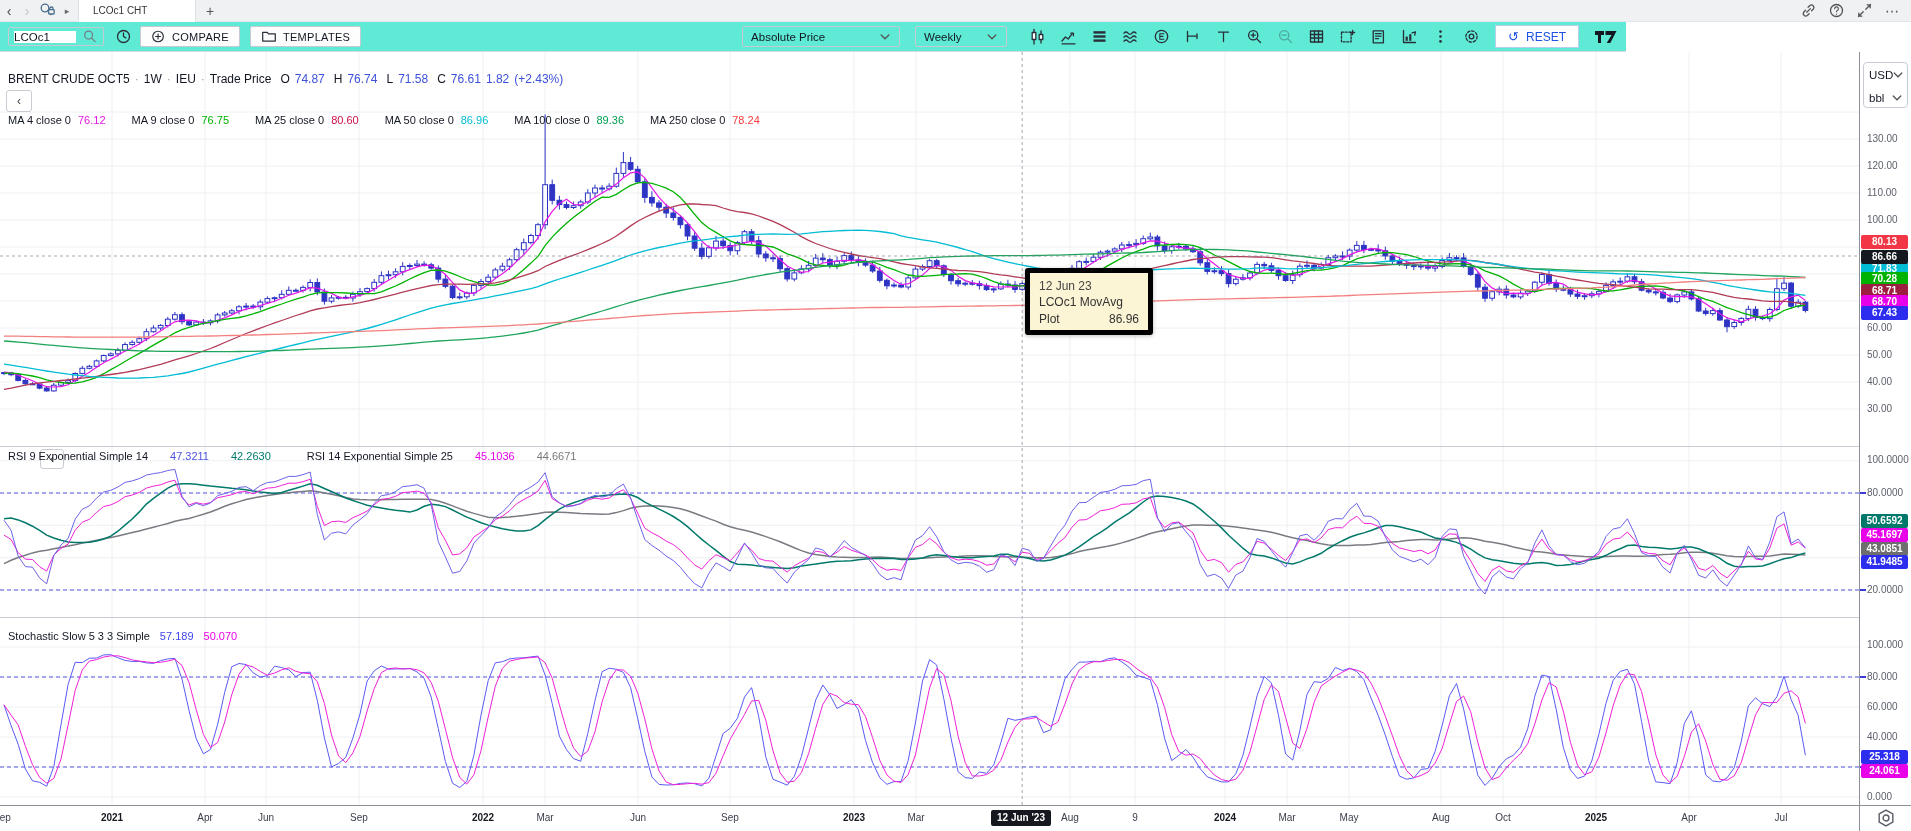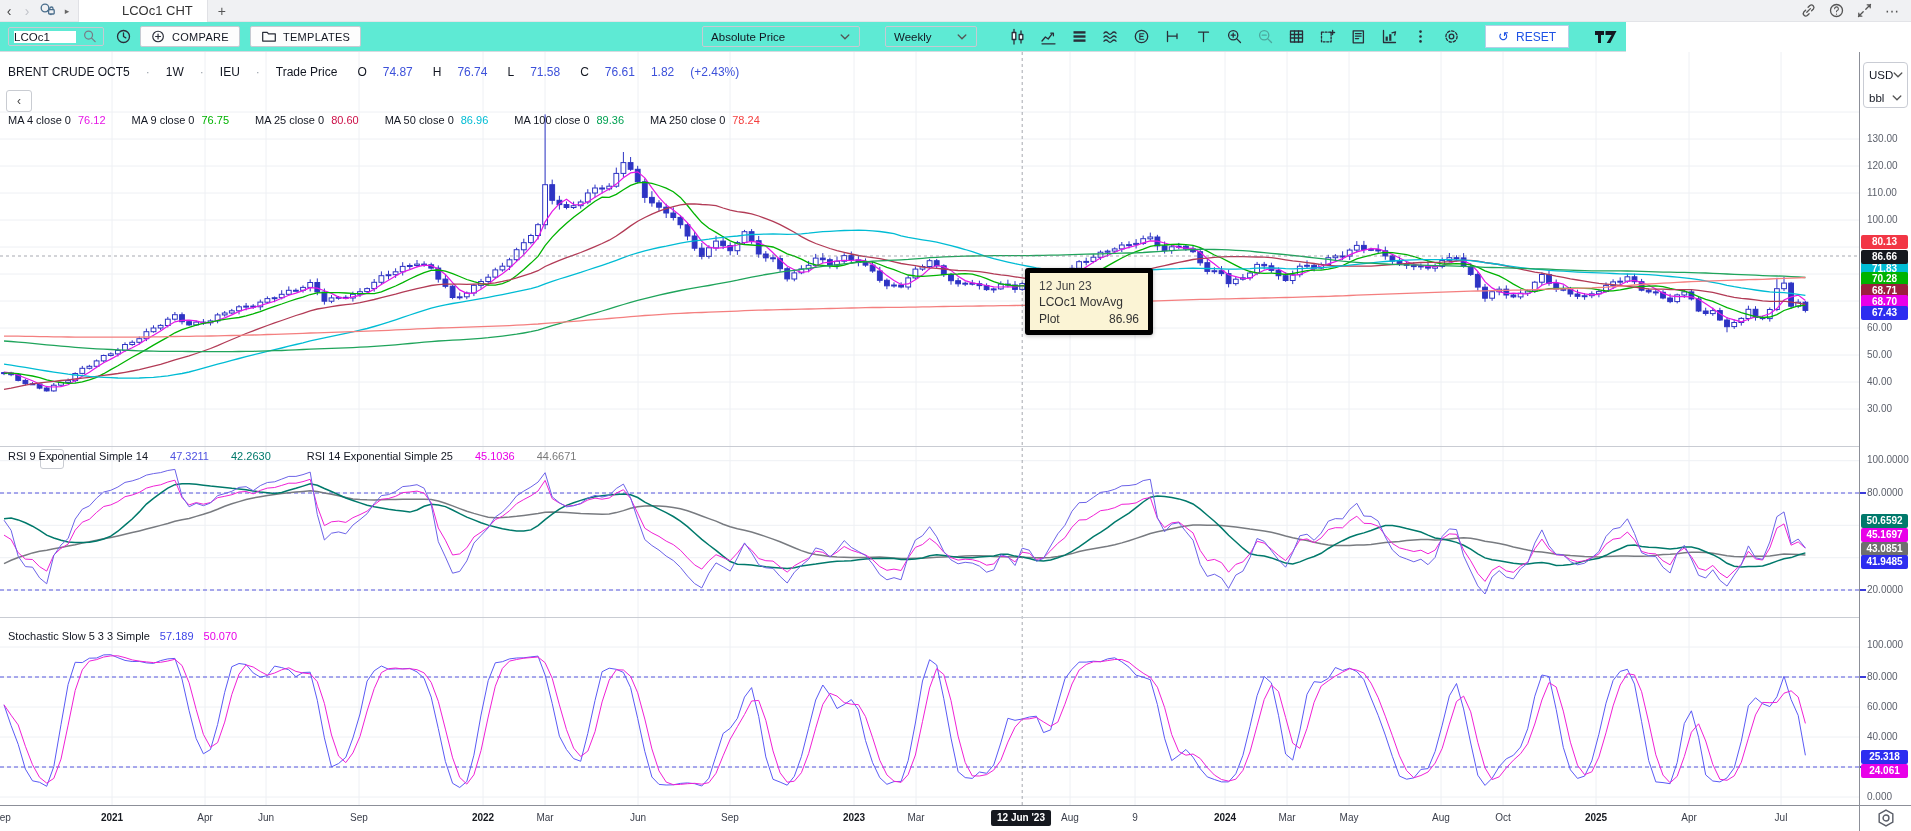--- a/index.html
+++ b/index.html
@@ -8,56 +8,56 @@
   #app { position:relative; width:1911px; height:831px; }
 
   
   #tabbar { position:absolute; left:0; top:0; width:1911px; height:22px;
     background:#f0f1f3; border-bottom:1px solid #e3e4e8; display:flex; align-items:center; }
   .nav-chev { width:18px; text-align:center; font-size:14px; color:#444; cursor:pointer; }
   .nav-chev.dim { color:#c0c3c9; }
   .tb-icon { display:flex; align-items:center; justify-content:center; width:22px; height:20px; cursor:pointer; }
   #tab { height:22px; background:#fff; border-left:1px solid #e0e1e5; border-right:1px solid #e0e1e5;
     display:flex; align-items:center; padding:0 14px; min-width:118px; margin-left:2px; }
-  #tab-title { font-size:13px; color:#333;margin-left:29px; }
+  #tab-title { font-size:10px; color:#333; }
   #new-tab { font-size:14px; color:#555; padding:0 10px; cursor:pointer; }
   #tabbar-right { margin-left:auto; display:flex; align-items:center; gap:6px; padding-right:8px; }
 
   
   #toolbar { position:absolute; left:0; top:22px; width:1626px; height:30px; background:#5eead4;
     border-bottom:1px solid #d7dae0; display:flex; align-items:center; padding:0 8px; }
   #symbol-box { display:flex; align-items:center; justify-content:space-between; width:96px; height:19px;
     border:1px solid #c6cad2; border-radius:2px; padding:0 5px; }
   #symbol-input { border:none; outline:none; width:62px; font-size:11.5px; color:#131722;
     font-family:"Liberation Sans",sans-serif; }
   .tool-btn { display:flex; align-items:center; gap:6px; height:21px; border:1px solid #c6cad2;
     border-radius:2px; background:#fdfdfd; padding:0 10px; font-size:11px; color:#131722;
     letter-spacing:.3px; cursor:pointer; }
   #clock-btn { margin:0 6px 0 8px; }
-  #toolbar-right { margin-left:auto; display:flex; align-items:center; gap:15px;padding-left:9px; }
+  #toolbar-right { margin-left:auto; display:flex; align-items:center; gap:5px;padding-left:9px; }
   .dropdown { display:flex; align-items:center; justify-content:space-between; height:21px;
     border:1px solid #c6cad2; border-radius:2px; padding:0 8px; font-size:11.5px; color:#131722; cursor:pointer; }
   #price-mode-dd { width:158px; }
   #interval-dd { width:92px; margin-left:10px; margin-right:14px; }
   .icon-btn { display:flex; align-items:center; justify-content:center; width:22px; height:22px; cursor:pointer; }
   .icon-btn.disabled { opacity:.35; }
   #reset-btn { display:flex; align-items:center; gap:7px; height:23px; border:1px solid #b7cfe8;
     background:#fff; padding:0 12px; font-size:12px; color:#1e53e5; cursor:pointer; margin-left:8px; }
   #reset-arrow { font-size:13px; }
   #tv-logo { margin-left:10px; display:flex; align-items:center; }
 
   
   #chart-region { position:absolute; left:0; top:52px; width:1859px; height:753px; overflow:hidden; }
   #chart-svg-holder { position:absolute; left:0; top:0; }
   .sep { position:absolute; left:0; width:1911px; height:1px; background:#c9ccd3; z-index:5; }
   #axis-border { position:absolute; left:1859px; top:52px; width:1px; height:779px; background:#8c8f98; z-index:6; }
   #timeaxis-border { position:absolute; left:0; top:805px; width:1911px; height:1px; background:#8c8f98; z-index:6; }
 
   
-  #main-legend { position:absolute; left:8px; top:65px; display:flex; align-items:flex-end; gap:16px;
+  #main-legend { position:absolute; left:8px; top:72px; display:flex; align-items:flex-end; gap:5px;
     font-size:12px; color:#131722; z-index:4; white-space:nowrap; }
   .leg-sep { color:#9aa0aa; }
   .ohlc-l { color:#131722; margin-left:4px; }
   .ohlc-v { color:#3d51da; }
   #ma-legend { position:absolute; left:8px; top:114px; display:flex; align-items:center; gap:26px;
     font-size:11px; z-index:4; white-space:nowrap; }
   .ma-item { display:flex; gap:7px; }
   .collapse-btn { position:absolute; display:flex; align-items:center; justify-content:center;
     border:1px solid #c9ccd2; border-radius:3px; background:#fff; color:#444; font-size:12px;
     cursor:pointer; z-index:4; }

